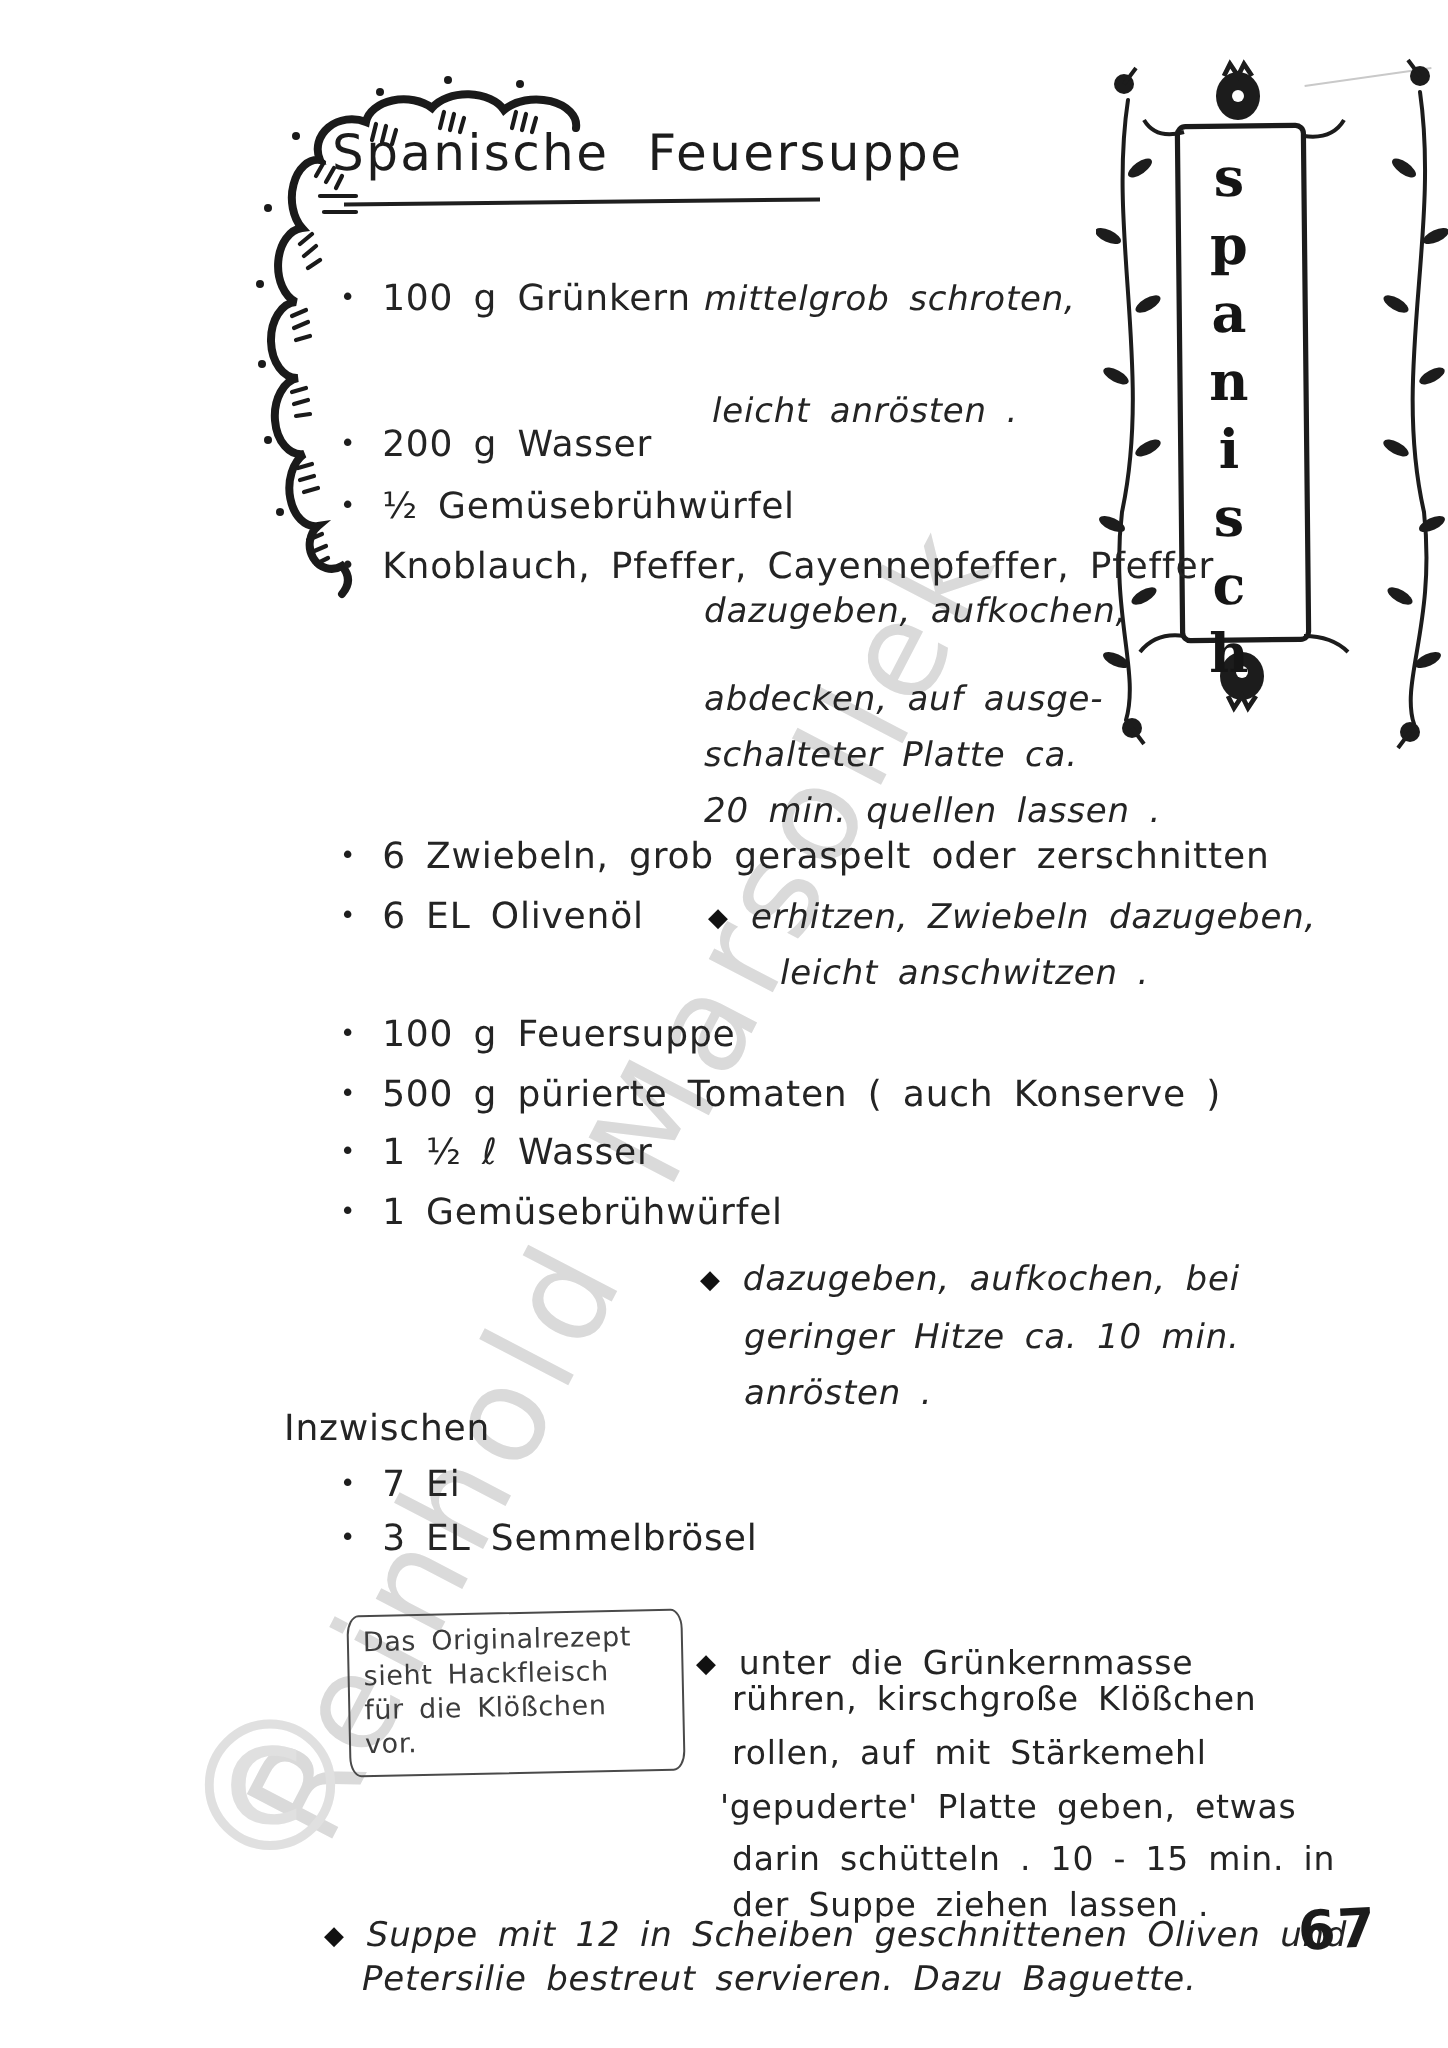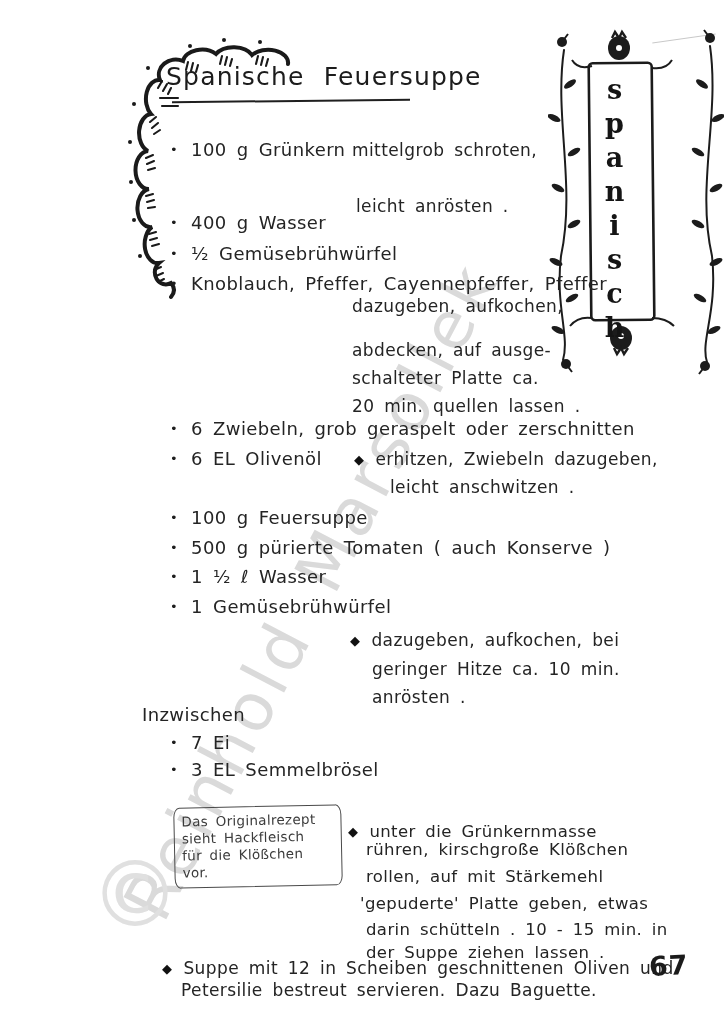--- a/index.html
+++ b/index.html
@@ -2,21 +2,21 @@
 <html><head>
 <meta charset="utf-8">
 <style>
   html,body{margin:0;padding:0;background:#e8e8e8;}
   .page{position:relative;width:724px;height:1024px;background:#ffffff;overflow:hidden;
         font-family:"DejaVu Sans",sans-serif;color:#242424;}
   .abs{position:absolute;}
   .hw{position:absolute;white-space:nowrap;color:#242424;
       letter-spacing:0.4px;word-spacing:4px;z-index:2;}
   .r18{font-size:18px;}
-  .r17{font-size:17px;}
+  .r17{font-size:17px;font-style:italic;}
   .r16{font-size:16.5px;}
   .blt{display:inline-block;font-size:13px;vertical-align:2px;margin-right:13px;color:#1d1d1d;}
   .dia{display:inline-block;font-size:13px;vertical-align:1px;margin-right:11px;color:#111;}
   .title{font-size:25px;letter-spacing:1.2px;word-spacing:10px;color:#1c1c1c;}
   .underline{position:absolute;left:172px;top:100px;width:238px;height:0;
              border-top:2.6px solid #1f1f1f;transform:rotate(-0.6deg);z-index:2;}
   .notebox{position:absolute;left:174px;top:806px;width:152px;padding:5px 7px 6px 7px;
            border:1.7px solid #4a4a4a;border-radius:6px/10px;transform:rotate(-1.2deg);
            font-size:13.5px;line-height:17px;letter-spacing:0.3px;word-spacing:3px;
            color:#3c3c3c;z-index:2;}
@@ -124,21 +124,21 @@
   </svg>
   <div class="bannertext">spanisch</div>
 
   <div class="hw r18" style="left:170px;top:139px">
     <span class="blt">•</span><span>100 g Grünkern</span>
   </div>
   <div class="hw r17" style="left:352px;top:140px">mittelgrob schroten,</div>
   <div class="hw r17" style="left:356px;top:196px">leicht anrösten .</div>
 
   <div class="hw r18" style="left:170px;top:212px">
-    <span class="blt">•</span><span>400 g Wasser</span>
+    <span class="blt">•</span><span>200 g Wasser</span>
   </div>
   <div class="hw r18" style="left:170px;top:243px">
     <span class="blt">•</span><span>½ Gemüsebrühwürfel</span>
   </div>
   <div class="hw r18" style="left:170px;top:273px">
     <span class="blt">•</span><span>Knoblauch, Pfeffer, Cayennepfeffer, Pfeffer</span>
   </div>
 
   <div class="hw r17" style="left:352px;top:296px">dazugeben, aufkochen,</div>
   <div class="hw r17" style="left:352px;top:340px">abdecken, auf ausge-</div>

